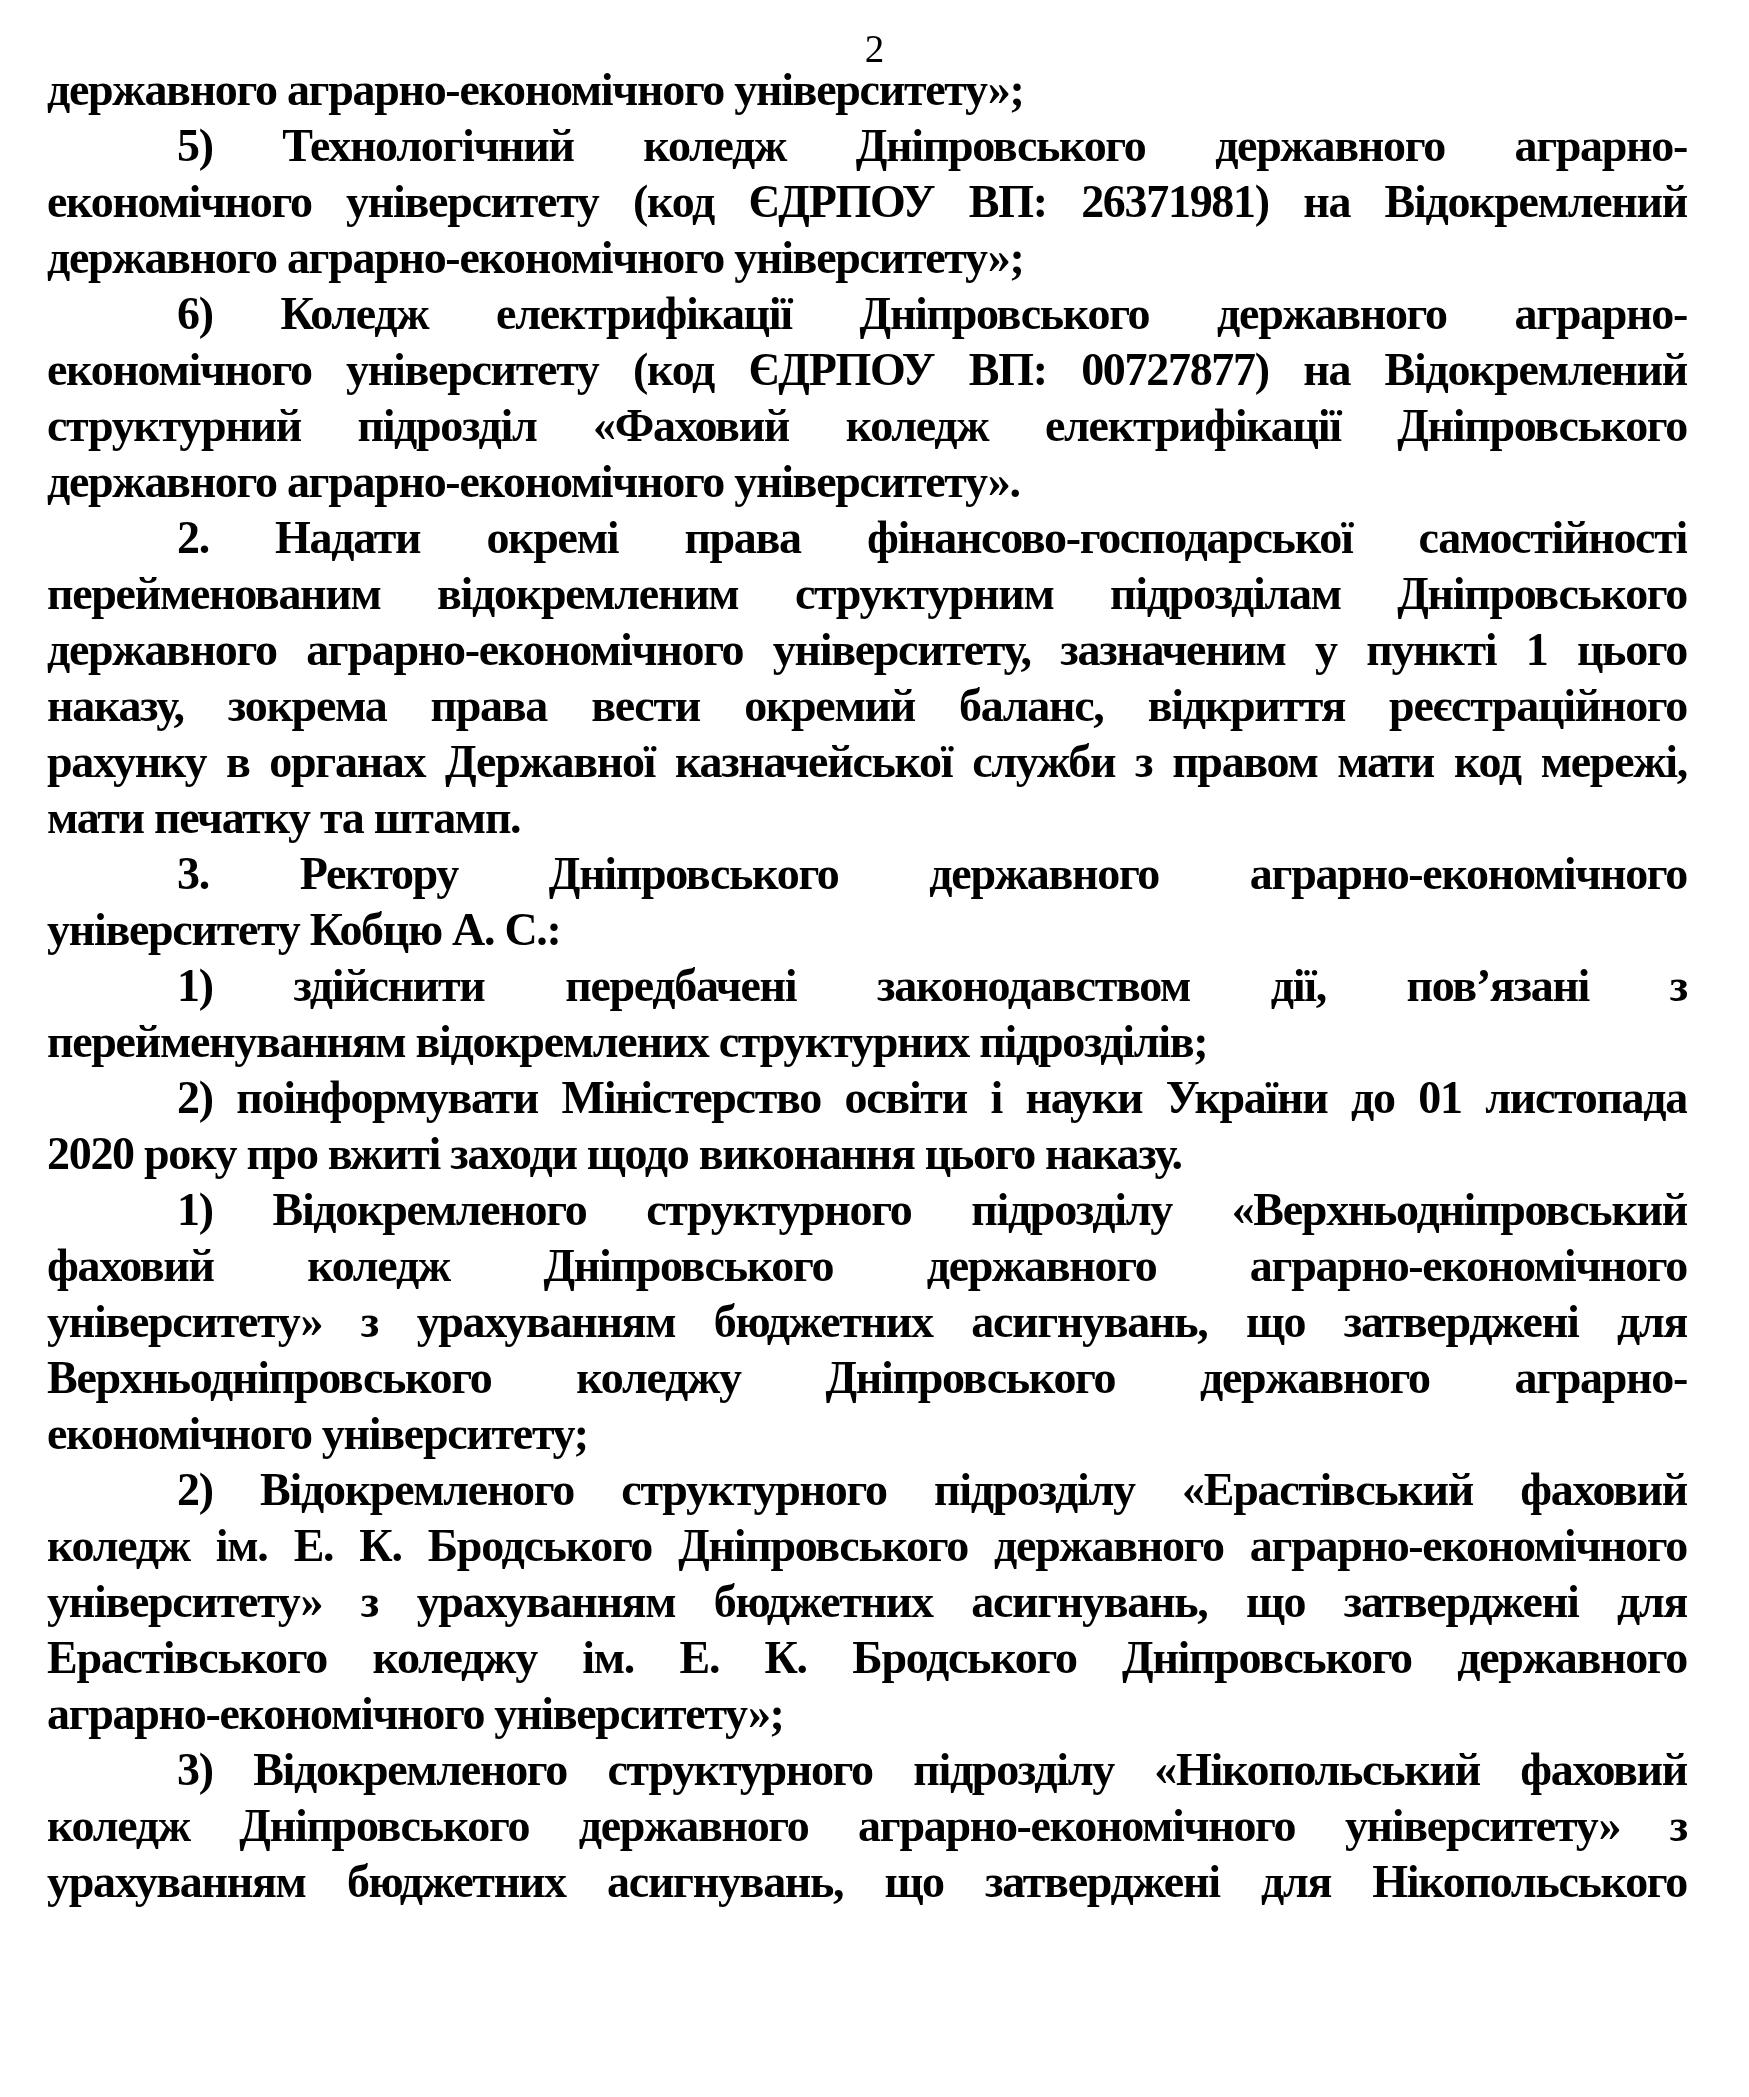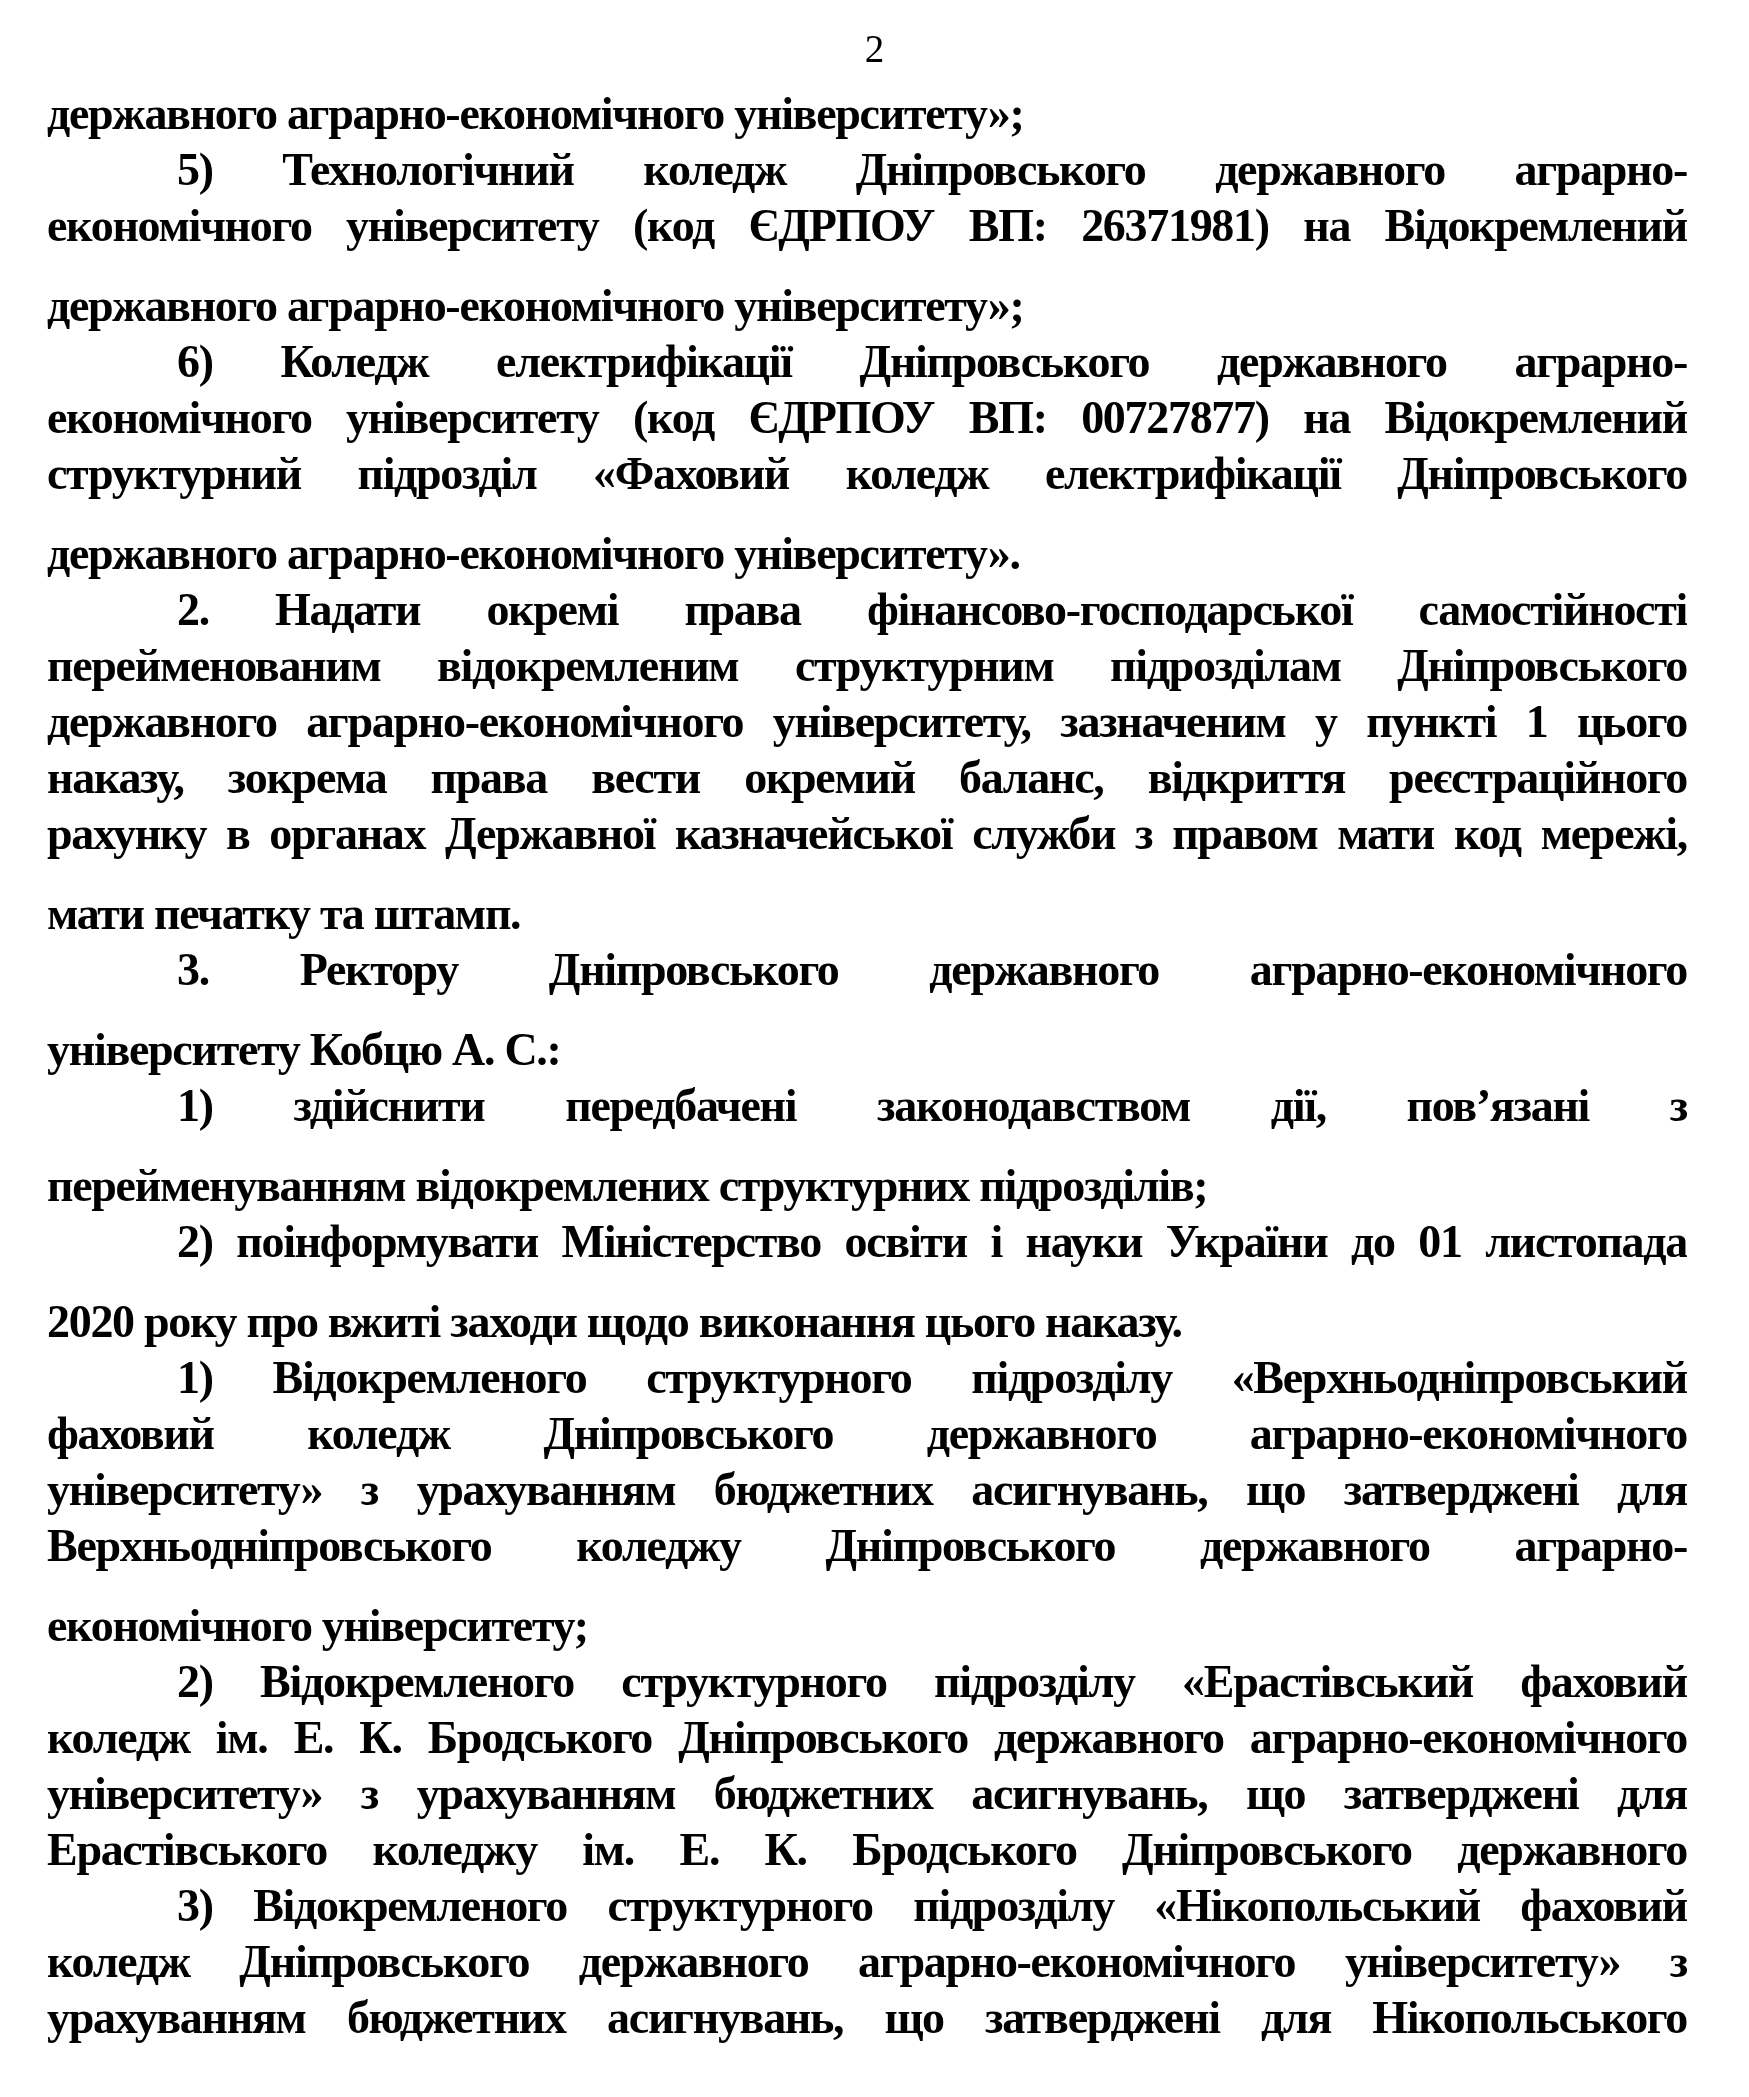--- a/index.html
+++ b/index.html
@@ -40,21 +40,20 @@
   .line {
     display: block;
     text-align: justify;
     text-align-last: justify;
     white-space: nowrap;
     height: 56px;
     overflow: hidden;
   }
   .line.last {
     text-align-last: left;
-    margin-top: 24px;
   }
   .line.first {
     padding-left: 130px;
   }
 </style>
 </head>
 <body>
 
 <div class="page-number">2</div>
 
@@ -108,20 +107,21 @@
     <span class="line">університету» з урахуванням бюджетних асигнувань, що затверджені для</span>
     <span class="line">Верхньодніпровського коледжу Дніпровського державного аграрно-</span>
     <span class="line last">економічного університету;</span>
   </p>
 
   <p>
     <span class="line first">2) Відокремленого структурного підрозділу «Ерастівський фаховий</span>
     <span class="line">коледж ім. Е. К. Бродського Дніпровського державного аграрно-економічного</span>
     <span class="line">університету» з урахуванням бюджетних асигнувань, що затверджені для</span>
     <span class="line">Ерастівського коледжу ім. Е. К. Бродського Дніпровського державного</span>
+    <span class="line last">аграрно-економічного університету»;</span>
   </p>
 
   <p>
     <span class="line first">3) Відокремленого структурного підрозділу «Нікопольський фаховий</span>
     <span class="line">коледж Дніпровського державного аграрно-економічного університету» з</span>
     <span class="line">урахуванням бюджетних асигнувань, що затверджені для Нікопольського</span>
 
   </p>
 
 </div>

